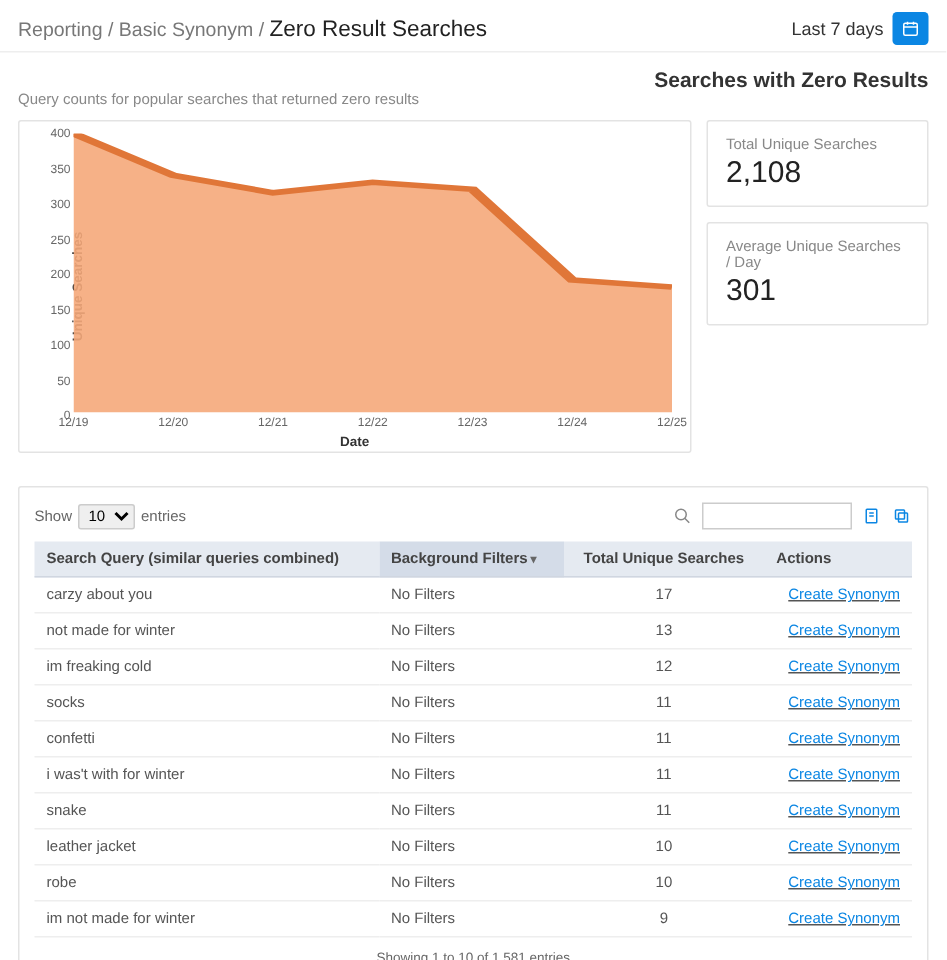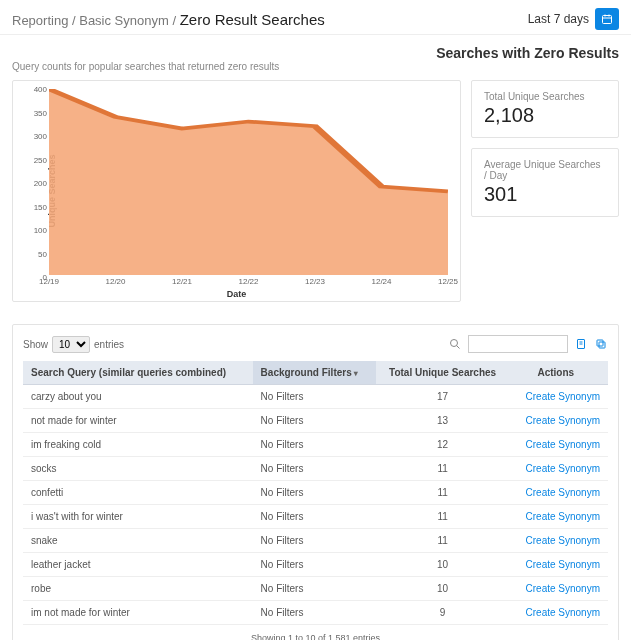--- a/index.html
+++ b/index.html
@@ -74,26 +74,26 @@
   .icon-btn { color: #0b86e3; cursor: pointer; width: 14px; height: 14px; display:inline-flex; align-items:center; justify-content:center;}
   table { width: 100%; border-collapse: collapse; font-size: 10px; }
   thead th {
     background: #e5eaf1; color: #444; font-weight: 700;
     text-align: left; padding: 6px 8px; border-bottom: 1px solid #d0d6e0;
   }
   thead th.bg-col { background: #d4dce8; }
   thead th .sort { font-size: 8px; color: #666; margin-left:2px;}
   tbody td { padding: 6px 8px; border-bottom: 1px solid #eee; color: #555; }
   tbody td.num { text-align: center; }
-  tbody td.act { text-align: right; }
+  tbody td.act { text-align: right; text-decoration: underline; }
   .link { color: #0b86e3; cursor: pointer; }
   .table-footer { text-align: center; margin-top: 8px; }
   .footer-info { font-size: 9px; color: #666; margin-bottom: 6px; }
   th.col-tus, th.col-act { text-align: center; }
-  th.col-act { text-align: center; padding-right: 14px; margin-top: 17px;}
+  th.col-act { text-align: left; padding-right: 14px; margin-top: 17px;}
 </style>
 </head>
 <body>
 
 <div class="header">
   <div class="breadcrumb">
     <span>Reporting</span> /
     <span>Basic Synonym</span> /
     <span class="current">Zero Result Searches</span>
   </div>

